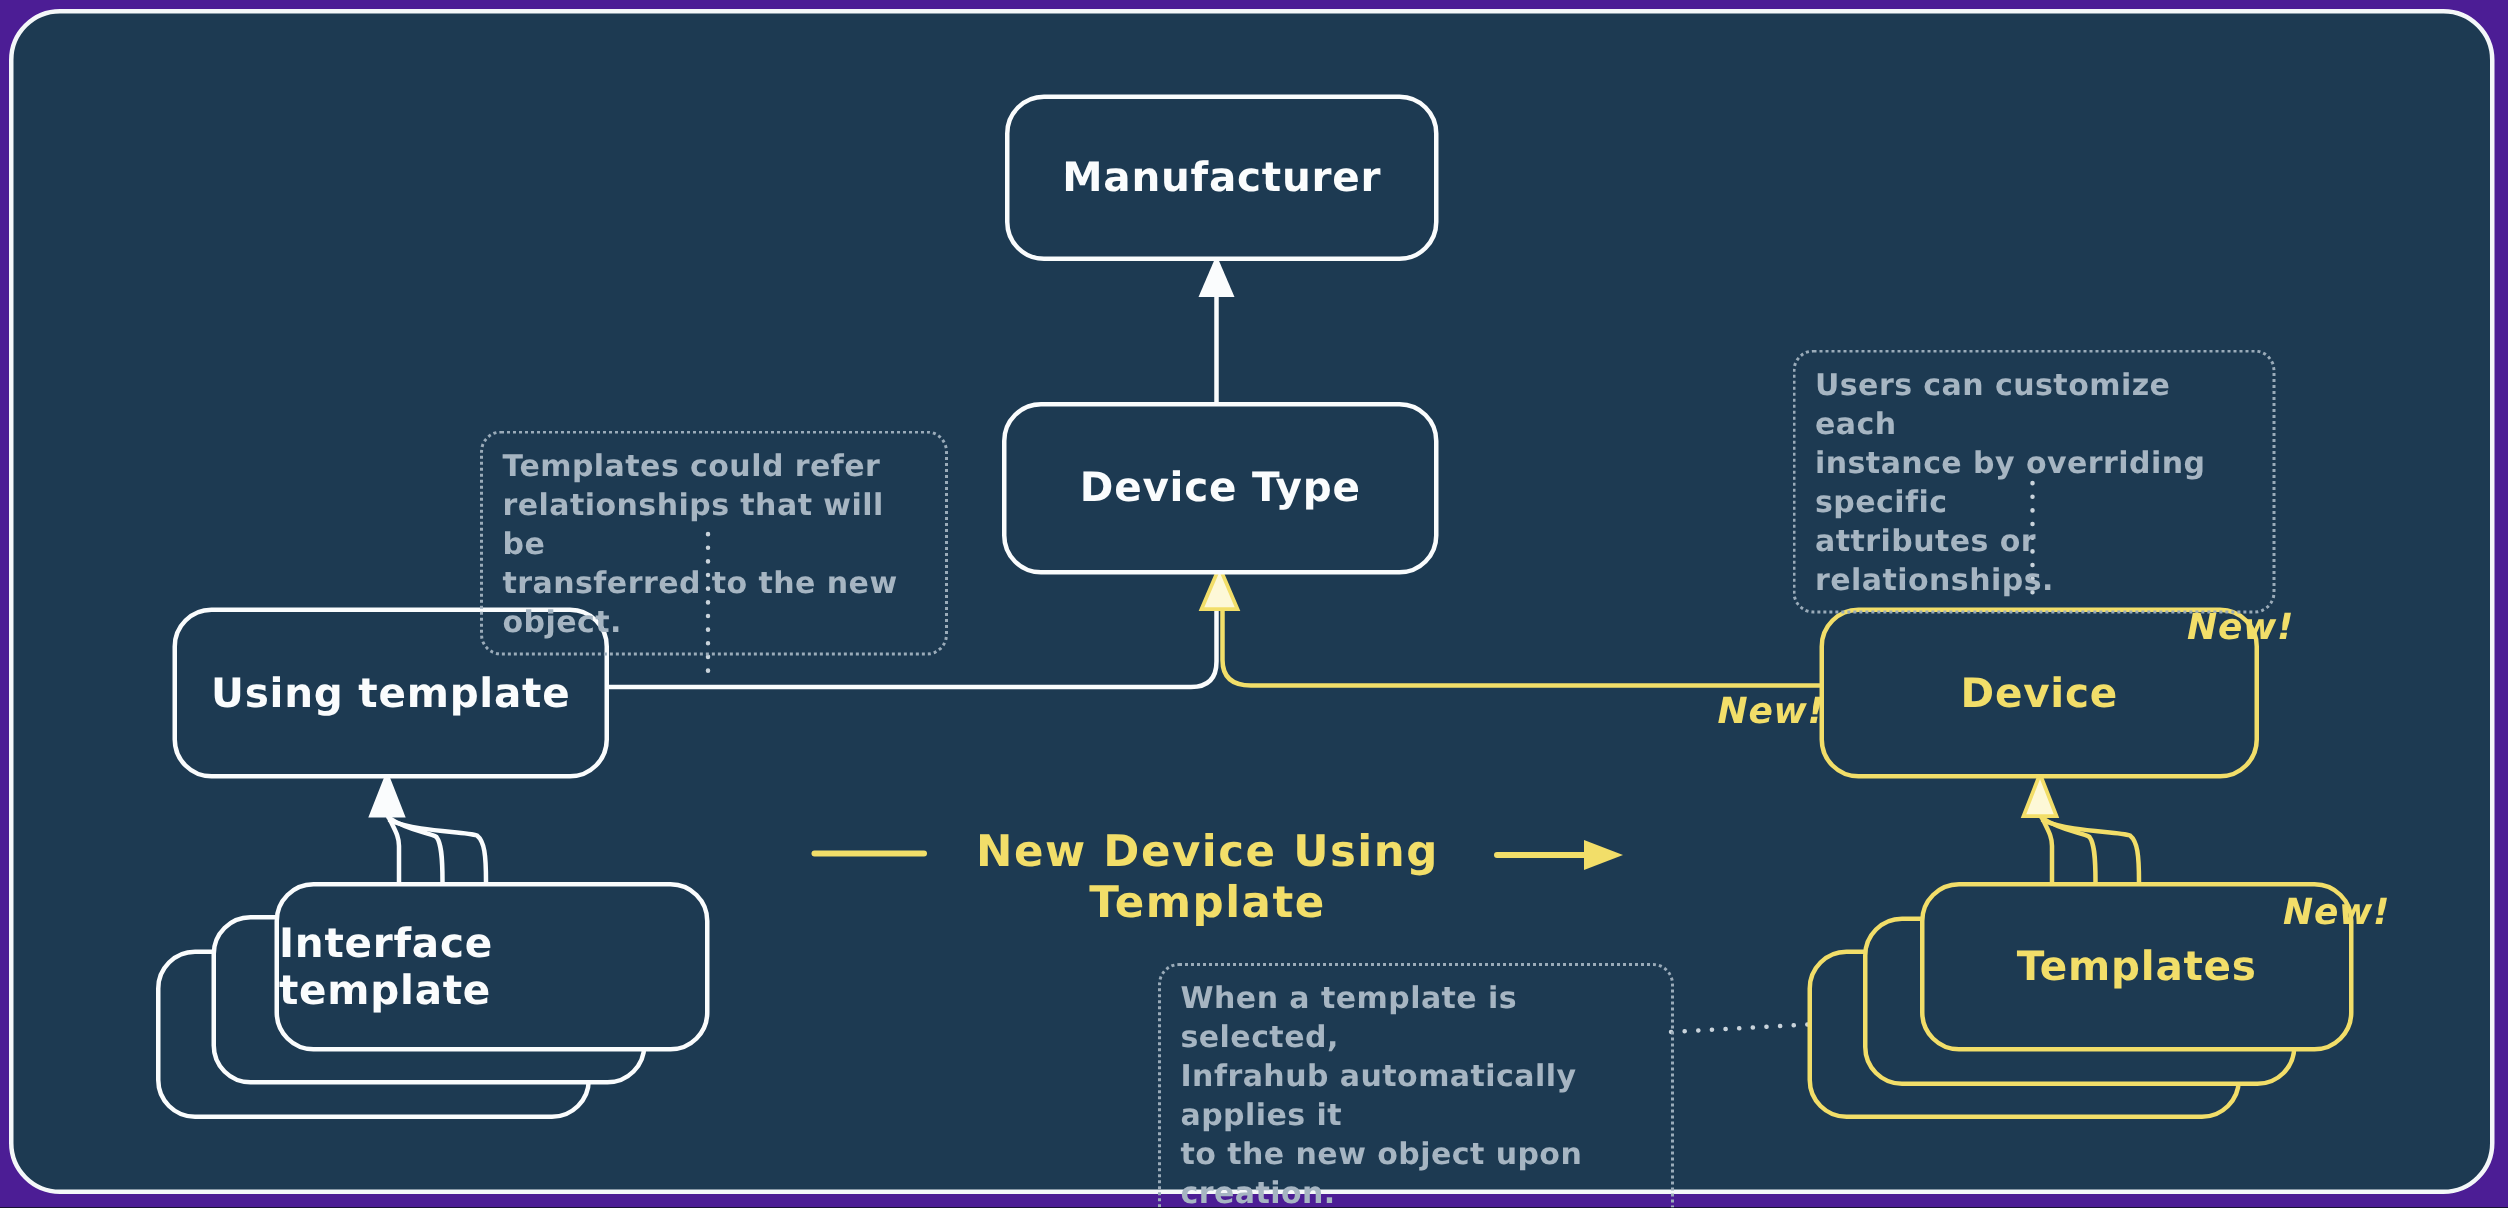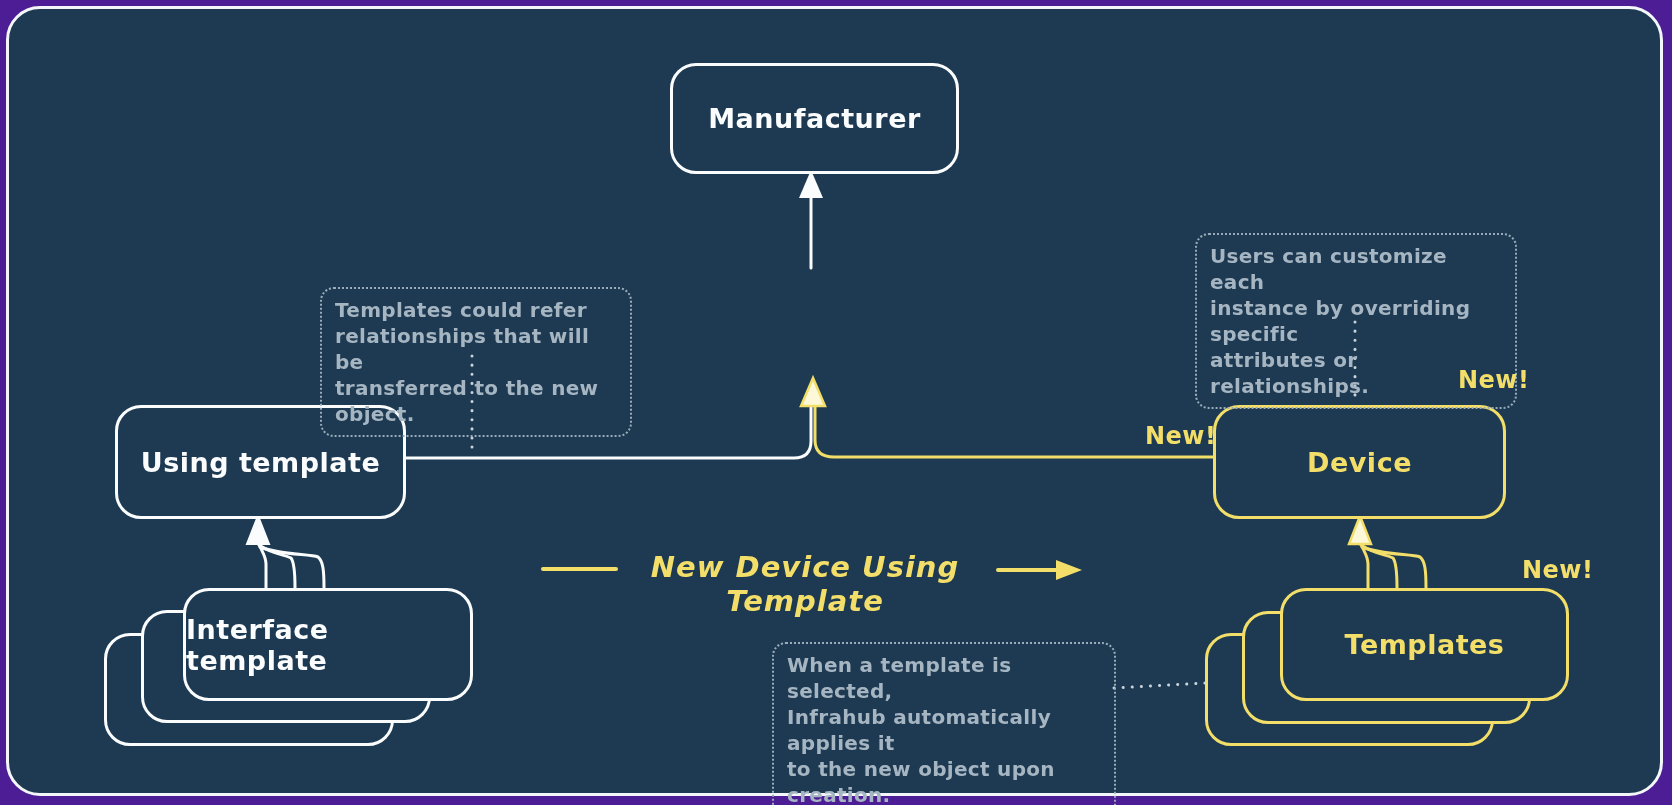--- a/index.html
+++ b/index.html
@@ -10,23 +10,23 @@
            background:#1d3a52;border:3px solid #f4f7f9;border-radius:34px;}
   .wires{position:absolute;left:0;top:0;width:1672px;height:805px;}
   .node{position:absolute;display:flex;align-items:center;justify-content:center;
         background:#1d3a52;border:3px solid #fafcfd;border-radius:26px;
         color:#fafcfd;font-size:27px;font-weight:700;letter-spacing:.5px;}
   .node.yellow{border-color:#f2de69;color:#f2de69;}
   .note{position:absolute;border:2px dotted #9aabb9;border-radius:14px;
         color:#a6b5c2;font-size:20px;font-weight:700;line-height:1.3;
         padding:8px 13px;white-space:pre-line;letter-spacing:.3px;}
   .badge{position:absolute;color:#f2de69;font-size:24px;font-weight:700;
-         letter-spacing:.5px;}
+         font-style:italic;letter-spacing:.5px;margin-top:38px;}
   .flow-label{position:absolute;left:605px;top:550px;width:400px;text-align:center;
-              color:#f2de69;font-size:29px;font-weight:700;letter-spacing:1px;font-style:italic;}
+              color:#f2de69;font-size:29px;font-weight:700;letter-spacing:1px;}
 </style>
 </head>
 <body>
 
 <div class="stage">
   <div class="surface"></div>
 
   <svg class="wires" viewBox="0 0 1672 805">
 
     <g>
@@ -63,20 +63,23 @@
       <path d="M472,356 L472,452"></path>
       <path d="M1355,322 L1355,402"></path>
       <path d="M1114,688 L1206,683"></path>
     </g>
   </svg>
 
   <div class="node" style="left:670px;top:63px;width:283px;height:105px;">
     <span>Manufacturer</span>
   </div>
 
+  <div class="node" style="left:668px;top:268px;width:285px;height:109px;">
+    <span>Device Type</span>
+  </div>
 
   <div class="node" style="left:115px;top:405px;width:285px;height:108px;">
     <span>Using template</span>
   </div>
 
   <div class="node" style="left:104px;top:633px;width:284px;height:107px;"></div>
   <div class="node" style="left:141px;top:610px;width:284px;height:107px;"></div>
   <div class="node" style="left:183px;top:588px;width:284px;height:107px;">
     <span>Interface template</span>
   </div>

